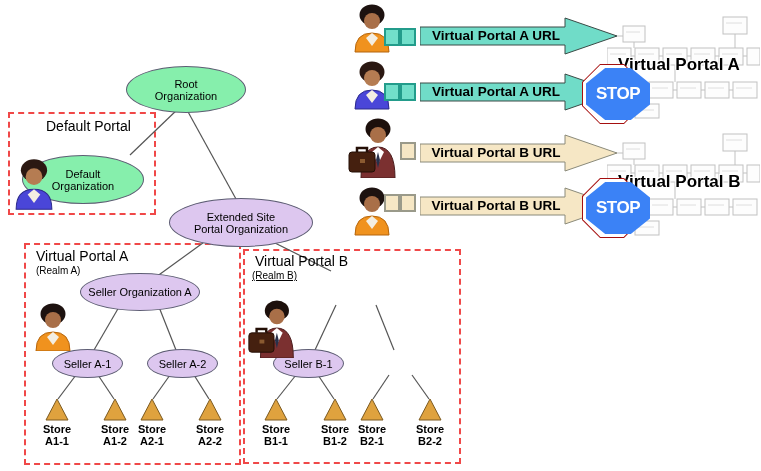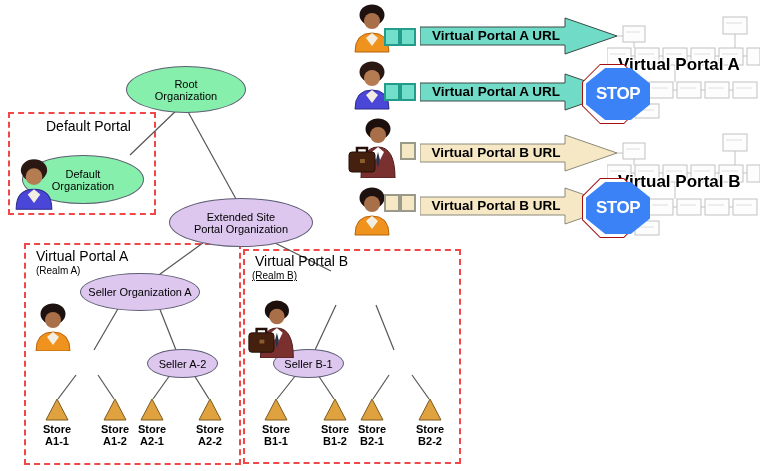--- a/index.html
+++ b/index.html
@@ -72,20 +72,21 @@
   <div class="box-title" style="left:255px;top:253px;">Virtual Portal B</div>
   <div class="realm" style="left:252px;top:270px;text-decoration:underline;">(Realm B)</div>
 
   <div class="ellipse blue" style="left:126px;top:66px;width:118px;height:45px;">Root
 Organization</div>
   <div class="ellipse blue" style="left:22px;top:155px;width:120px;height:47px;">Default
 Organization</div>
   <div class="ellipse purple" style="left:169px;top:198px;width:142px;height:47px;">Extended Site
 Portal Organization</div>
   <div class="ellipse purple" style="left:80px;top:273px;width:118px;height:36px;">Seller Organization A</div>
+  <div class="ellipse purple" style="left:52px;top:349px;width:69px;height:27px;">Seller A-1</div>
   <div class="ellipse purple" style="left:147px;top:349px;width:69px;height:27px;">Seller A-2</div>
   <div class="ellipse purple" style="left:273px;top:349px;width:69px;height:27px;">Seller B-1</div>
 
   <div class="tri" style="left:45px;top:398px;"><svg width="24" height="23">
         <polygon points="12,1 23,22 1,22" fill="#dfa23e" stroke="#7c5a20"></polygon>
       </svg></div>
   <div class="tri" style="left:103px;top:398px;"><svg width="24" height="23">
         <polygon points="12,1 23,22 1,22" fill="#dfa23e" stroke="#7c5a20"></polygon>
       </svg></div>
   <div class="tri" style="left:140px;top:398px;"><svg width="24" height="23">

